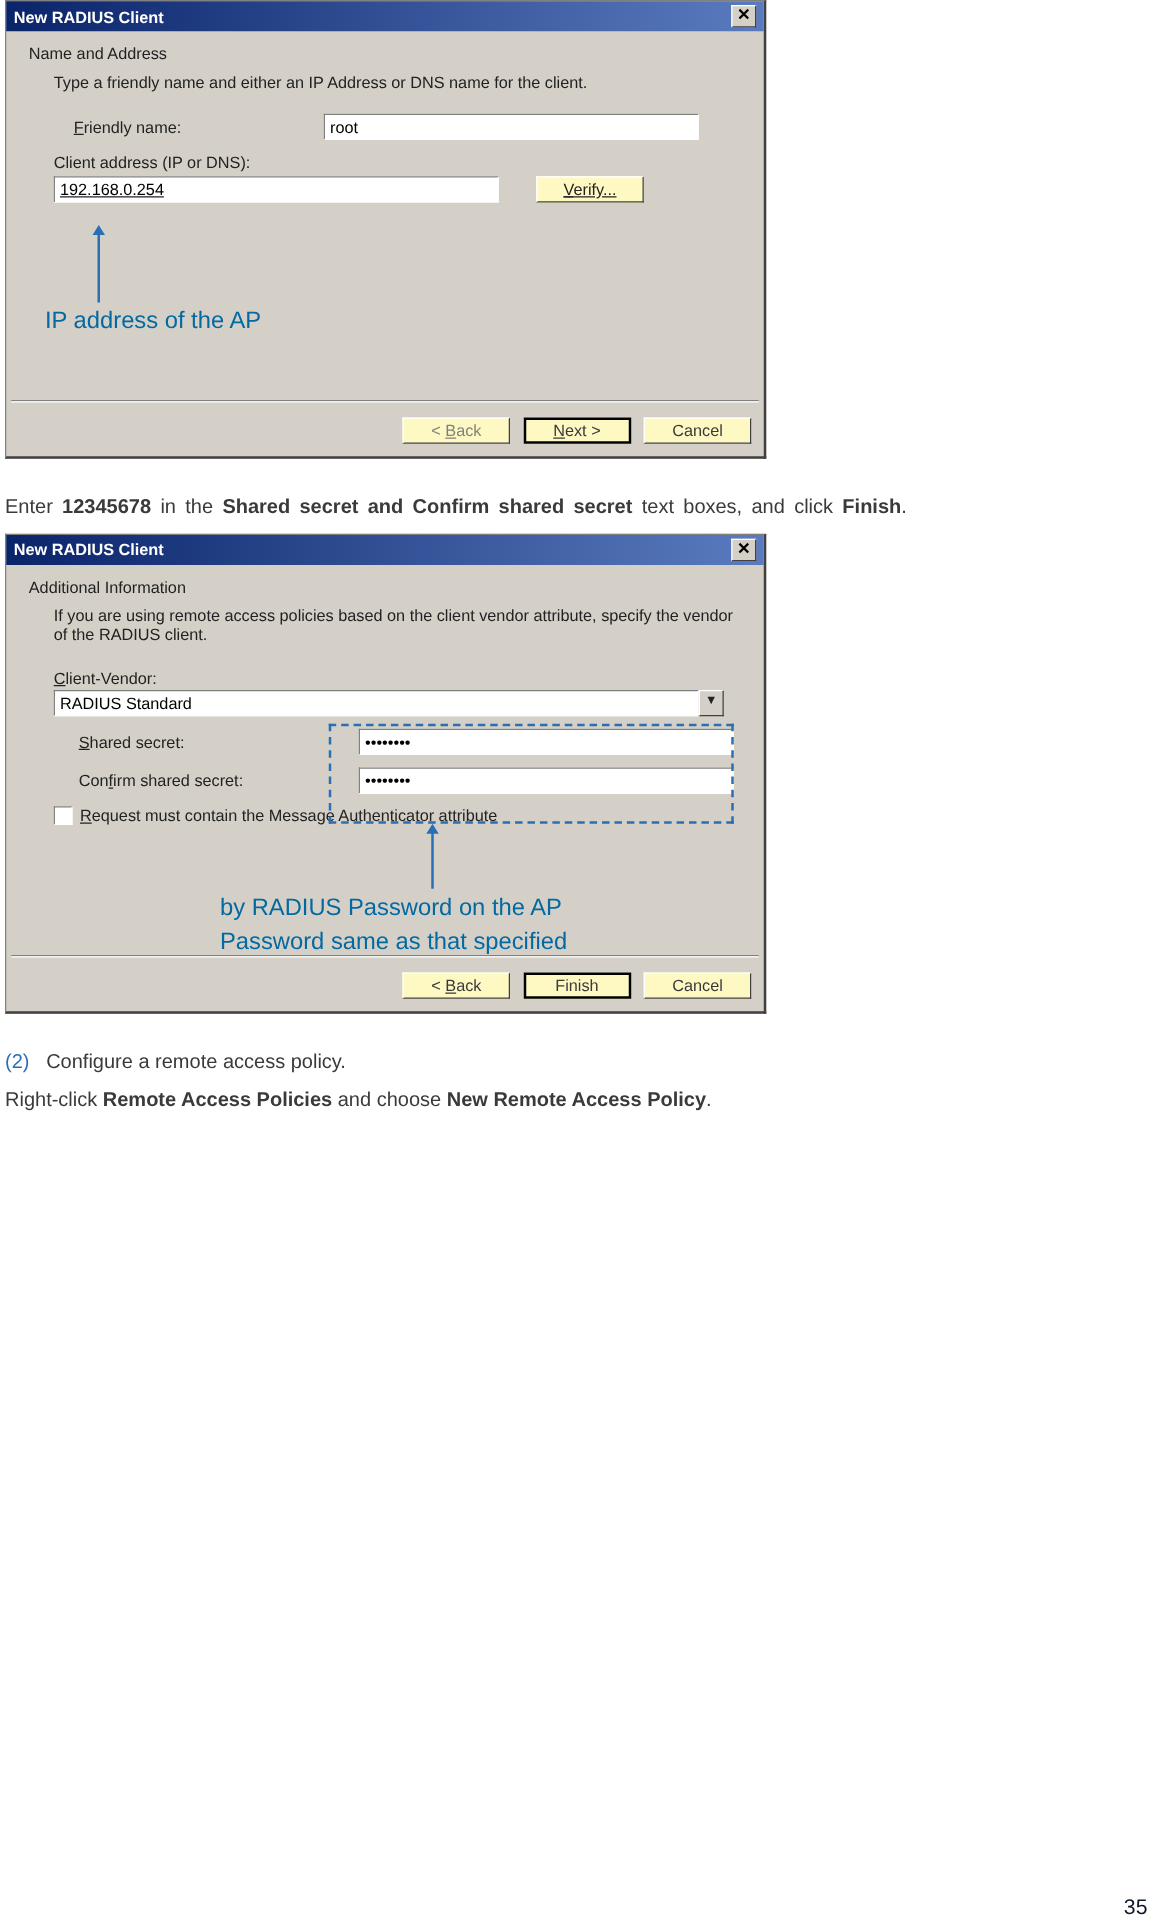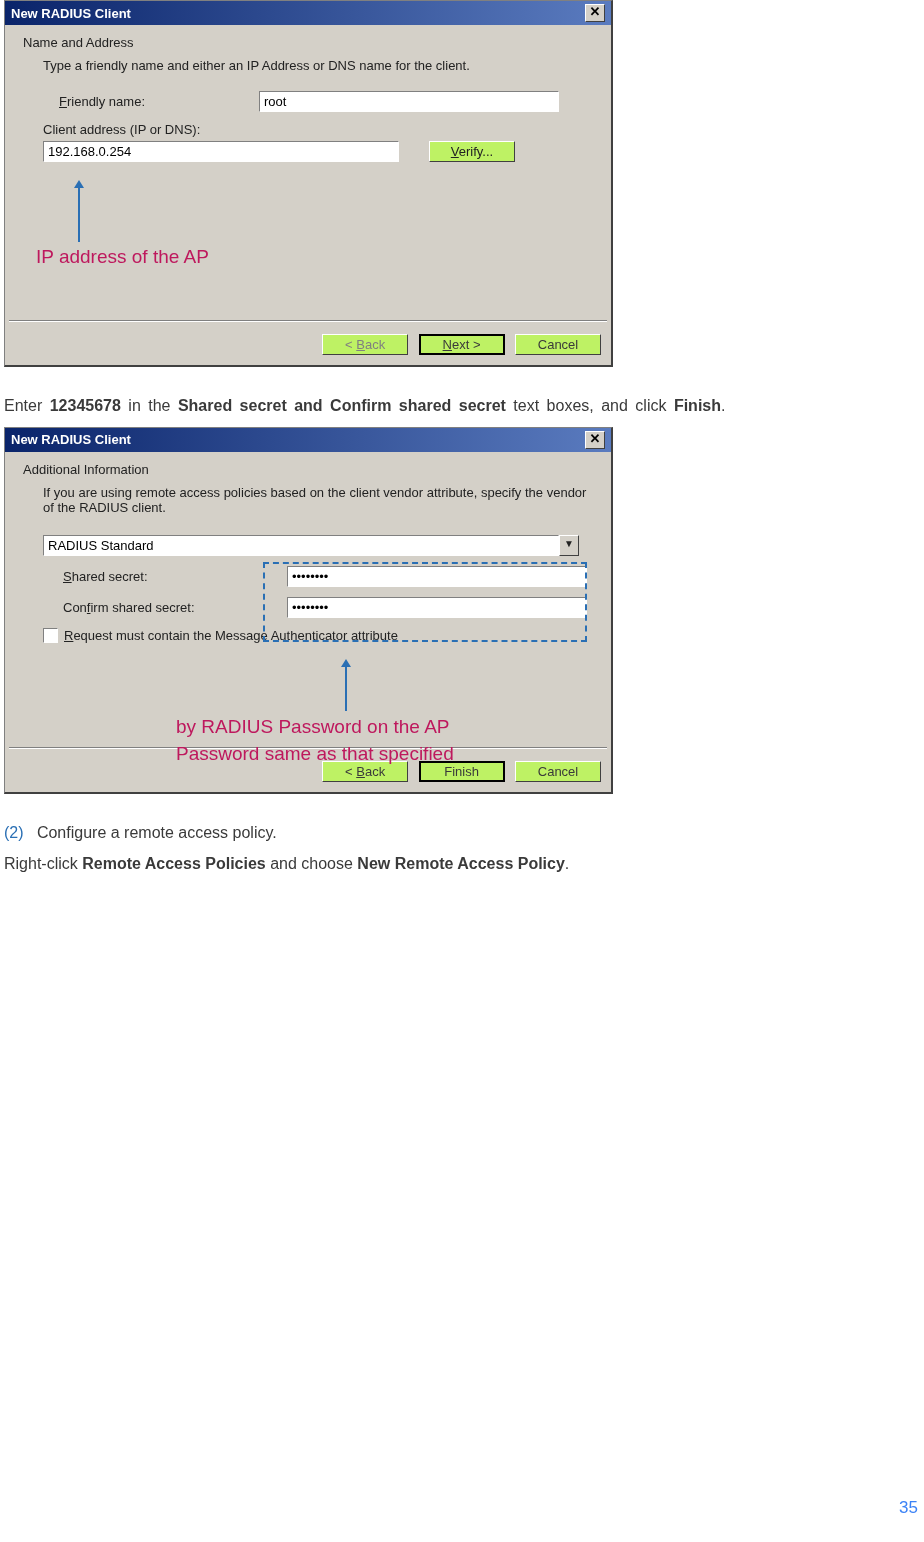--- a/index.html
+++ b/index.html
@@ -86,21 +86,21 @@
     padding: 2px 4px;
     border-top: 1px solid #808080;
     border-left: 1px solid #808080;
     border-right: 1px solid #fff;
     border-bottom: 1px solid #fff;
     background: #fff;
   }
   .wideinput { width: 290px; }
 
   .btn {
-    background: #bef264;
+    background: #fef9c3;
     border: 1px solid #fff;
     border-right-color: #404040;
     border-bottom-color: #404040;
     padding: 2px 10px;
     font-size: 13px;
     min-width: 64px;
     text-align: center;
     display: inline-block;
   }
   .btn.disabled { color: #808080; }
@@ -113,21 +113,21 @@
     border-bottom: 1px solid #fff;
     margin: 0 4px;
   }
   .button-row {
     text-align: right;
     padding: 12px 10px 10px 0;
   }
   .button-row .btn { margin-left: 6px; }
 
   .annot-blue {
-    color: #be185d;
+    color: #0369a1;
     font-size: 19px;
     font-family: Arial, sans-serif;
   }
   .arrow-up-1 {
     position: absolute;
     left: 78px; top: 186px;
     width: 2px; height: 56px;
     background: #2a6fb4;
   }
   .arrow-up-1::before {
@@ -193,22 +193,22 @@
     display: flex;
     align-items: center;
     margin: 10px 0 10px 14px;
   }
   .secret-row .labelcol2 { width: 224px; margin-left: 20px; }
   .secret-row input { width: 290px; }
 
   .page-number {
     position: absolute;
     right: 6px;
-    bottom: 24px;
-    color: #3b82f6;
+    bottom: 6px;
+    color: #0f172a;
     font-size: 17px;
   }
 
   .page { height: 1542px; }
 </style>
 </head>
 <body>
 
 <div class="page">
 
@@ -223,21 +223,21 @@
         <div class="desc">Type a friendly name and either an IP Address or DNS name for the client.</div>
 
         <div class="row">
           <div class="labelcol">
             <span class="u">F</span><span>riendly name:</span>
           </div>
           <input type="text" class="wideinput" value="root" style="">
         </div>
 
         <div class="row2">Client address (IP or DNS):</div>
-        <div style="display:flex; align-items:flex-end; margin-left:14px; gap:30px;">
+        <div style="display:flex; align-items:flex-end; margin-left:14px; gap:30px;text-decoration:underline;">
           <input type="text" style="width: 346px;" value="192.168.0.254">
           <span class="btn">
             <span class="u">V</span><span>erify...</span>
           </span>
         </div>
 
         <div style="height:150px;"></div>
       </div>
       <div class="hr"></div>
       <div class="button-row">
@@ -258,20 +258,23 @@
   <div class="dlg-wrap" style="position:relative; margin-top:10px;">
     <div class="dlg">
       <div class="titlebar">
         <span>New RADIUS Client</span>
         <div class="closebtn">✕</div>
       </div>
       <div class="dlg-body">
         <div class="subtitle">Additional Information</div>
         <div class="desc" style="margin-bottom:20px;">If you are using remote access policies based on the client vendor attribute, specify the vendor of the RADIUS client.</div>
 
+        <div style="margin-left:14px;">
+          <span class="u">C</span><span>lient-Vendor:</span>
+        </div>
         <div class="combo">
           <input type="text" value="RADIUS Standard" style="">
           <div class="drop">▼</div>
         </div>
 
         <div class="secret-fields">
           <div class="secret-row">
             <div class="labelcol2">
               <span class="u">S</span><span>hared secret:</span>
             </div>

